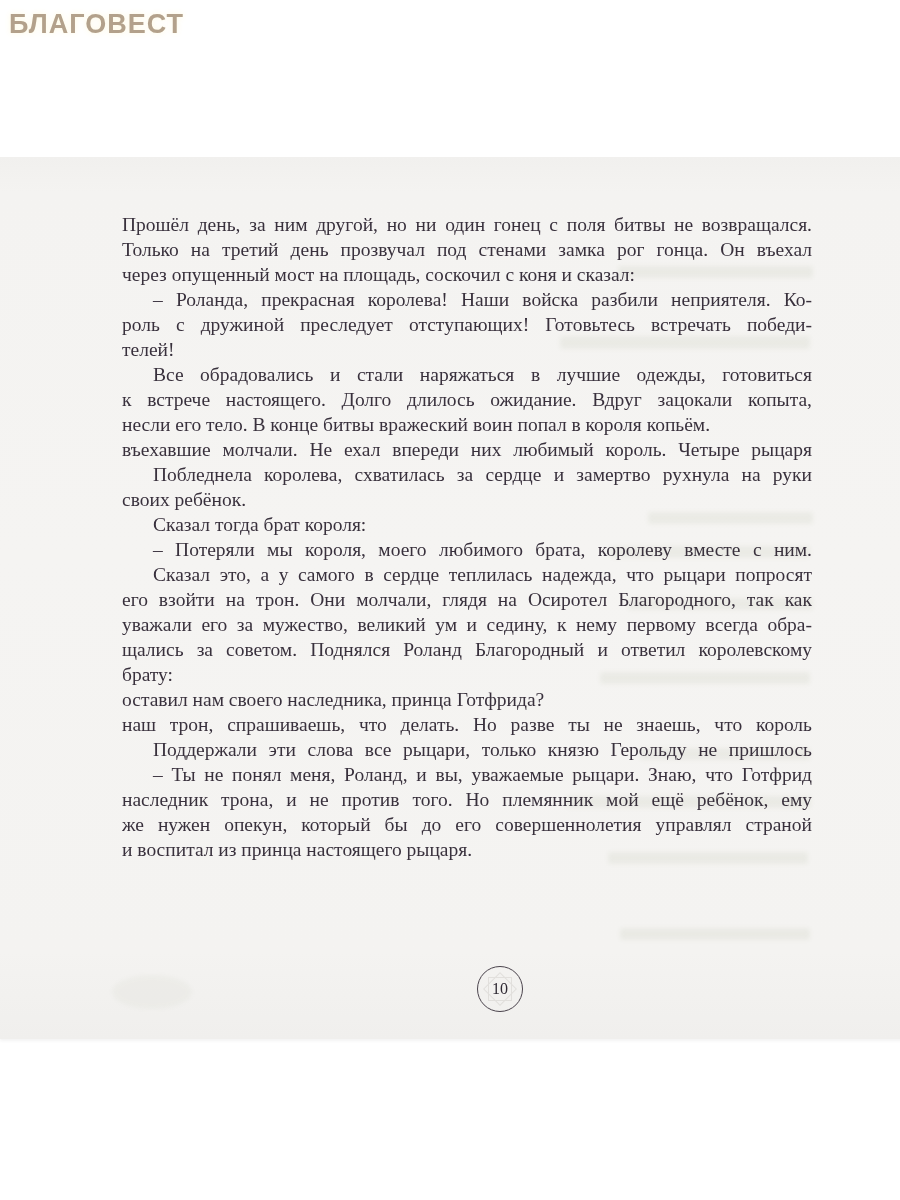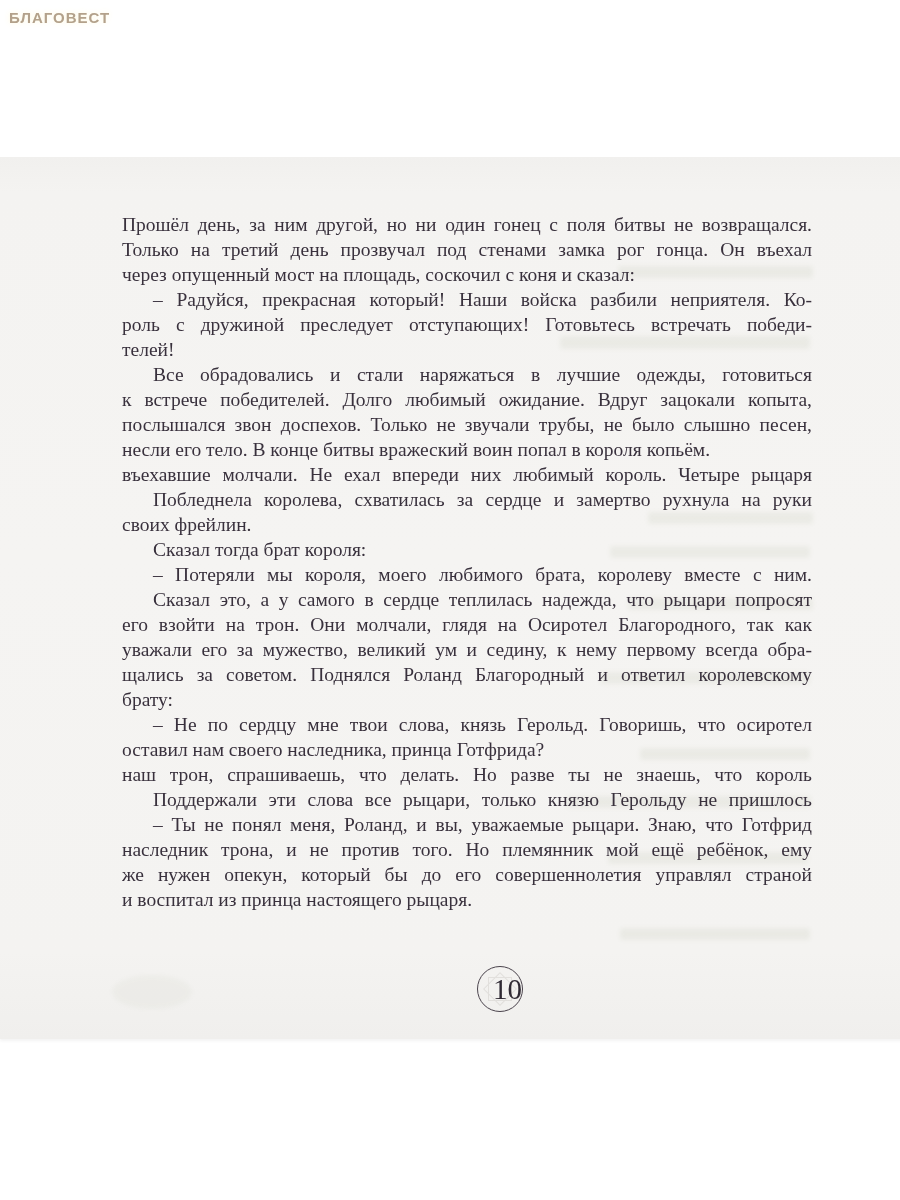--- a/index.html
+++ b/index.html
@@ -4,21 +4,21 @@
 <style>
   html,body{margin:0;padding:0;}
   body{
     width:900px;height:1200px;position:relative;overflow:hidden;
     background:#ffffff;font-family:"Liberation Serif","DejaVu Serif",serif;
   }
   
   .logo{
     position:absolute;left:9px;top:9px;
     font-family:"Liberation Sans","DejaVu Sans",sans-serif;
-    font-weight:bold;font-size:15px;letter-spacing:1px;
+    font-weight:bold;font-size:27px;letter-spacing:1px;
     color:#b3a18b;
     text-shadow:0 0 6px rgba(255,250,225,.95),0 0 2px rgba(255,253,240,.9);
   }
   
   .photo{
     position:absolute;left:0;top:157px;width:874px;height:882px;
     background:linear-gradient(180deg,#f1f0ee 0%,#f4f3f1 4%,#f5f4f2 45%,#f4f3f1 90%,#f0efed 100%);
     box-shadow:0 2px 3px rgba(0,0,0,.05);
     padding-left:30px;
   }
@@ -34,22 +34,22 @@
   .line{
     text-align:justify;text-align-last:justify;
     height:25px;overflow:hidden;
   }
   .line.end{text-align-last:left;}
   .line.ind{text-indent:31px;}
   
   .pagenum{
     position:absolute;left:477px;top:809px;width:44px;height:44px;
     border:1.5px solid #4a434c;border-radius:50%;
-    display:flex;align-items:center;justify-content:flex-end;
-    font-size:29px;color:#2f2933;
+    display:flex;align-items:center;justify-content:center;
+    font-size:16px;color:#2f2933;
   }
   .orn{position:absolute;inset:4px;opacity:.12;pointer-events:none;}
   .orn::before,.orn::after{
     content:"";position:absolute;inset:6px;border:1px solid #6b6458;
   }
   .orn::before{transform:rotate(45deg);}
   
   .g{
     position:absolute;filter:blur(2px);opacity:.10;
     background:#97a07f;border-radius:3px;
@@ -72,38 +72,36 @@
   <div class="g" style="left:640px;top:591px;width:170px;height:12px"></div>
   <div class="g" style="left:566px;top:639px;width:245px;height:12px"></div>
   <div class="g" style="left:608px;top:695px;width:200px;height:12px"></div>
   <div class="g" style="left:620px;top:771px;width:190px;height:12px"></div>
   <div class="g orn-ghost" style="left:112px;top:818px;width:80px;height:34px"></div>
 
   <div class="textblock">
       <div class="line">Прошёл день, за ним другой, но ни один гонец с поля битвы не возвращался.</div>
       <div class="line">Только на третий день прозвучал под стенами замка рог гонца. Он въехал</div>
       <div class="line end">через опущенный мост на площадь, соскочил с коня и сказал:</div>
-      <div class="line ind">– Радуйся, прекрасная который! Наши войска разбили неприятеля. Ко-</div>
+      <div class="line ind">– Роланда, прекрасная королева! Наши войска разбили неприятеля. Ко-</div>
       <div class="line">роль с дружиной преследует отступающих! Готовьтесь встречать победи-</div>
       <div class="line end">телей!</div>
       <div class="line ind">Все обрадовались и стали наряжаться в лучшие одежды, готовиться</div>
-      <div class="line">к встрече победителей. Долго любимый ожидание. Вдруг зацокали копыта,</div>
-      <div class="line">послышался звон доспехов. Только не звучали трубы, не было слышно песен,</div>
+      <div class="line">к встрече настоящего. Долго длилось ожидание. Вдруг зацокали копыта,</div>
       <div class="line end">несли его тело. В конце битвы вражеский воин попал в короля копьём.</div>
       <div class="line">въехавшие молчали. Не ехал впереди них любимый король. Четыре рыцаря</div>
       <div class="line ind">Побледнела королева, схватилась за сердце и замертво рухнула на руки</div>
-      <div class="line end">своих фрейлин.</div>
+      <div class="line end">своих ребёнок.</div>
       <div class="line end ind">Сказал тогда брат короля:</div>
       <div class="line ind">– Потеряли мы короля, моего любимого брата, королеву вместе с ним.</div>
       <div class="line ind">Сказал это, а у самого в сердце теплилась надежда, что рыцари попросят</div>
       <div class="line">его взойти на трон. Они молчали, глядя на Осиротел Благородного, так как</div>
       <div class="line">уважали его за мужество, великий ум и седину, к нему первому всегда обра-</div>
       <div class="line">щались за советом. Поднялся Роланд Благородный и ответил королевскому</div>
       <div class="line end">брату:</div>
-      <div class="line ind">– Не по сердцу мне твои слова, князь Герольд. Говоришь, что осиротел</div>
       <div class="line end">оставил нам своего наследника, принца Готфрида?</div>
       <div class="line">наш трон, спрашиваешь, что делать. Но разве ты не знаешь, что король</div>
       <div class="line ind">Поддержали эти слова все рыцари, только князю Герольду не пришлось</div>
       <div class="line ind">– Ты не понял меня, Роланд, и вы, уважаемые рыцари. Знаю, что Готфрид</div>
       <div class="line">наследник трона, и не против того. Но племянник мой ещё ребёнок, ему</div>
       <div class="line">же нужен опекун, который бы до его совершеннолетия управлял страной</div>
       <div class="line end">и воспитал из принца настоящего рыцаря.</div>
     </div>
 
   <div class="pagenum">

